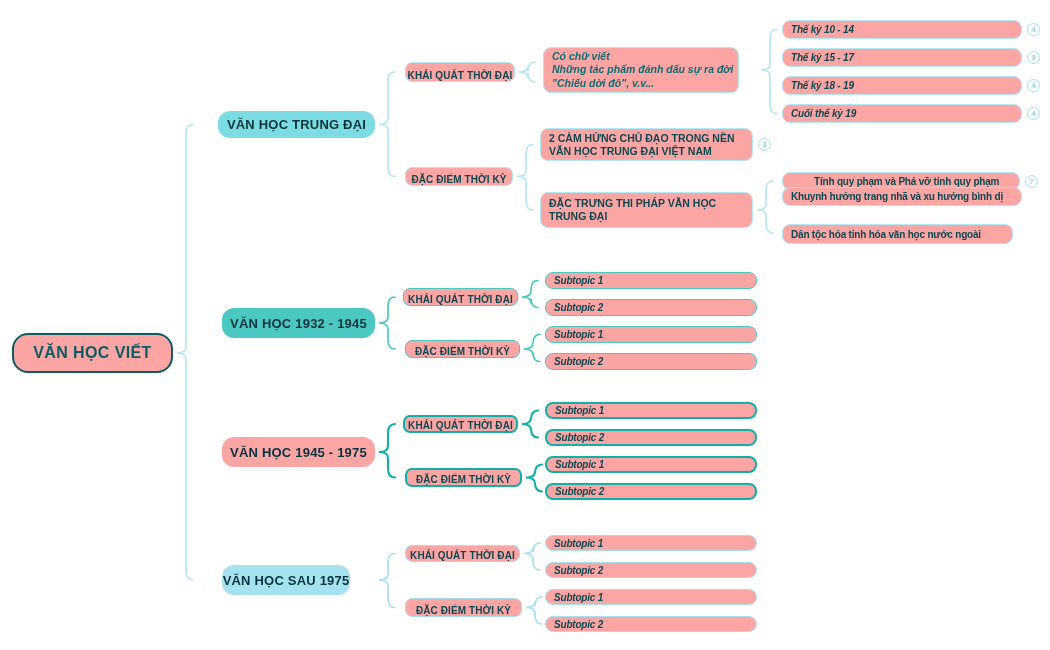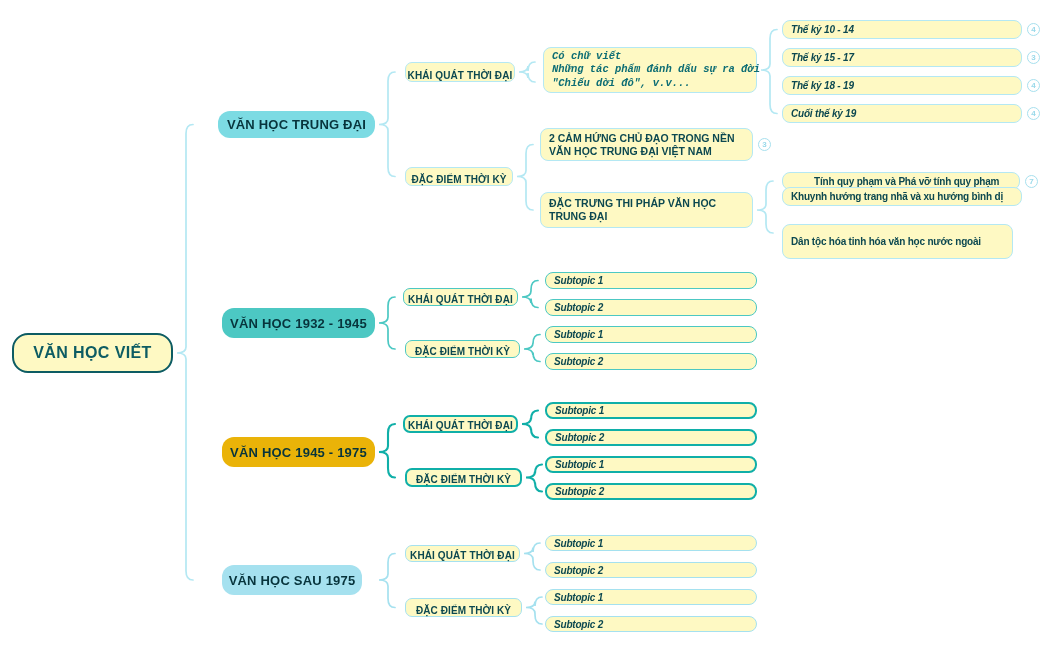--- a/index.html
+++ b/index.html
@@ -3,21 +3,21 @@
 <meta charset="utf-8">
 <style>
   html,body{margin:0;padding:0;background:#ffffff;}
   .canvas{
     position:relative;width:1050px;height:650px;background:#ffffff;
     font-family:"Liberation Sans",sans-serif;overflow:hidden;
   }
   #wires{position:absolute;left:0;top:0;}
   .node{
     position:absolute;box-sizing:border-box;display:flex;align-items:center;
-    justify-content:center;background:#fef9c3;white-space:nowrap;
+    justify-content:center;background:#fca5a5;white-space:nowrap;
   }
   .k-root{
     border:2.5px solid #0d5c63;border-radius:16px;color:#0d5c63;
     font-weight:bold;font-size:16px;letter-spacing:.4px;
   }
   .k-header{
     border:none;border-radius:12px;color:#07343c;font-weight:bold;
     font-size:13px;letter-spacing:.2px;
   }
   .k-sub{
@@ -71,21 +71,21 @@
   <div id="nodes">
       <div class="node k-root" style="left: 12px; top: 333px; width: 161px; height: 40px;">
         <span>VĂN HỌC VIẾT</span>
       </div>
       <div class="node k-header" style="left: 218px; top: 111px; width: 157px; height: 27px; background: rgb(124, 219, 227);">
         <span>VĂN HỌC TRUNG ĐẠI</span>
       </div>
       <div class="node k-sub" style="left: 405px; top: 62px; width: 110px; height: 20px; border-color: rgb(180, 232, 243);">
         <span>KHÁI QUÁT THỜI ĐẠI</span>
       </div>
-      <div class="node k-note" style="left: 543px; top: 47px; width: 214px; height: 46px; border-color: rgb(180, 232, 243); font-family: Liberation Mono, monospace;">
+      <div class="node k-note" style="left: 543px; top: 47px; width: 196px; height: 46px; border-color: rgb(180, 232, 243);">
         <span>Có chữ viết</span>
         <span>Những tác phẩm đánh dấu sự ra đời</span>
         <span>"Chiếu dời đô", v.v...</span>
       </div>
       <div class="node k-leaf italic" style="left: 782px; top: 20px; width: 240px; height: 19px; border-color: rgb(180, 232, 243);">
         <span>Thế kỷ 10 - 14</span>
       </div>
       <div class="badge" style="left: 1027px; top: 23px;">4</div>
       <div class="node k-leaf italic" style="left: 782px; top: 48px; width: 240px; height: 19px; border-color: rgb(180, 232, 243);">
         <span>Thế kỷ 15 - 17</span>
@@ -109,21 +109,21 @@
       <div class="node k-content" style="left: 540px; top: 192px; width: 213px; height: 36px; border-color: rgb(180, 232, 243);">
         <span>ĐẶC TRƯNG THI PHÁP VĂN HỌC TRUNG ĐẠI</span>
       </div>
       <div class="node k-leaf" style="left: 782px; top: 172px; width: 238px; height: 18px; border-color: rgb(180, 232, 243); padding-left: 31px;">
         <span>Tính quy phạm và Phá vỡ tính quy phạm</span>
       </div>
       <div class="badge" style="left: 1025px; top: 174.5px;">7</div>
       <div class="node k-leaf" style="left: 782px; top: 187px; width: 240px; height: 19px; border-color: rgb(180, 232, 243);">
         <span>Khuynh hướng trang nhã và xu hướng bình dị</span>
       </div>
-      <div class="node k-leaf" style="left: 782px; top: 224px; width: 231px; height: 35px; border-color: rgb(180, 232, 243);">
+      <div class="node k-leaf" style="left: 782px; top: 224px; width: 231px; height: 20px; border-color: rgb(180, 232, 243);">
         <span>Dân tộc hóa tinh hóa văn học nước ngoài</span>
       </div>
       <div class="node k-header" style="left: 222px; top: 308px; width: 153px; height: 30px; background: rgb(76, 200, 195);">
         <span>VĂN HỌC 1932 - 1945</span>
       </div>
       <div class="node k-sub" style="left: 403px; top: 288px; width: 115px; height: 18px; border-color: rgb(76, 200, 195);">
         <span>KHÁI QUÁT THỜI ĐẠI</span>
       </div>
       <div class="node k-leaf italic" style="left: 545px; top: 272px; width: 212px; height: 17px; border-color: rgb(76, 200, 195);">
         <span>Subtopic 1</span>
@@ -133,42 +133,42 @@
       </div>
       <div class="node k-sub" style="left: 405px; top: 340px; width: 115px; height: 18px; border-color: rgb(76, 200, 195);">
         <span>ĐẶC ĐIỂM THỜI KỲ</span>
       </div>
       <div class="node k-leaf italic" style="left: 545px; top: 326px; width: 212px; height: 17px; border-color: rgb(76, 200, 195);">
         <span>Subtopic 1</span>
       </div>
       <div class="node k-leaf italic" style="left: 545px; top: 353px; width: 212px; height: 17px; border-color: rgb(76, 200, 195);">
         <span>Subtopic 2</span>
       </div>
-      <div class="node k-header" style="left: 222px; top: 437px; width: 153px; height: 30px; background: #eab308;">
+      <div class="node k-header" style="left: 222px; top: 437px; width: 153px; height: 30px; background: #fca5a5;">
         <span>VĂN HỌC 1945 - 1975</span>
       </div>
       <div class="node k-sub bw2" style="left: 403px; top: 415px; width: 115px; height: 18px; border-color: rgb(16, 175, 168);">
         <span>KHÁI QUÁT THỜI ĐẠI</span>
       </div>
       <div class="node k-leaf italic bw2" style="left: 545px; top: 402px; width: 212px; height: 17px; border-color: rgb(16, 175, 168);">
         <span>Subtopic 1</span>
       </div>
       <div class="node k-leaf italic bw2" style="left: 545px; top: 429px; width: 212px; height: 17px; border-color: rgb(16, 175, 168);">
         <span>Subtopic 2</span>
       </div>
       <div class="node k-sub bw2" style="left: 405px; top: 468px; width: 117px; height: 19px; border-color: rgb(16, 175, 168);">
         <span>ĐẶC ĐIỂM THỜI KỲ</span>
       </div>
       <div class="node k-leaf italic bw2" style="left: 545px; top: 456px; width: 212px; height: 17px; border-color: rgb(16, 175, 168);">
         <span>Subtopic 1</span>
       </div>
       <div class="node k-leaf italic bw2" style="left: 545px; top: 483px; width: 212px; height: 17px; border-color: rgb(16, 175, 168);">
         <span>Subtopic 2</span>
       </div>
-      <div class="node k-header" style="left: 222px; top: 565px; width: 140px; height: 30px; background: rgb(165, 225, 239);">
+      <div class="node k-header" style="left: 222px; top: 565px; width: 128px; height: 30px; background: rgb(165, 225, 239);">
         <span>VĂN HỌC SAU 1975</span>
       </div>
       <div class="node k-sub" style="left: 405px; top: 545px; width: 115px; height: 17px; border-color: rgb(165, 225, 239);">
         <span>KHÁI QUÁT THỜI ĐẠI</span>
       </div>
       <div class="node k-leaf italic" style="left: 545px; top: 535px; width: 212px; height: 16px; border-color: rgb(165, 225, 239);">
         <span>Subtopic 1</span>
       </div>
       <div class="node k-leaf italic" style="left: 545px; top: 562px; width: 212px; height: 16px; border-color: rgb(165, 225, 239);">
         <span>Subtopic 2</span>

